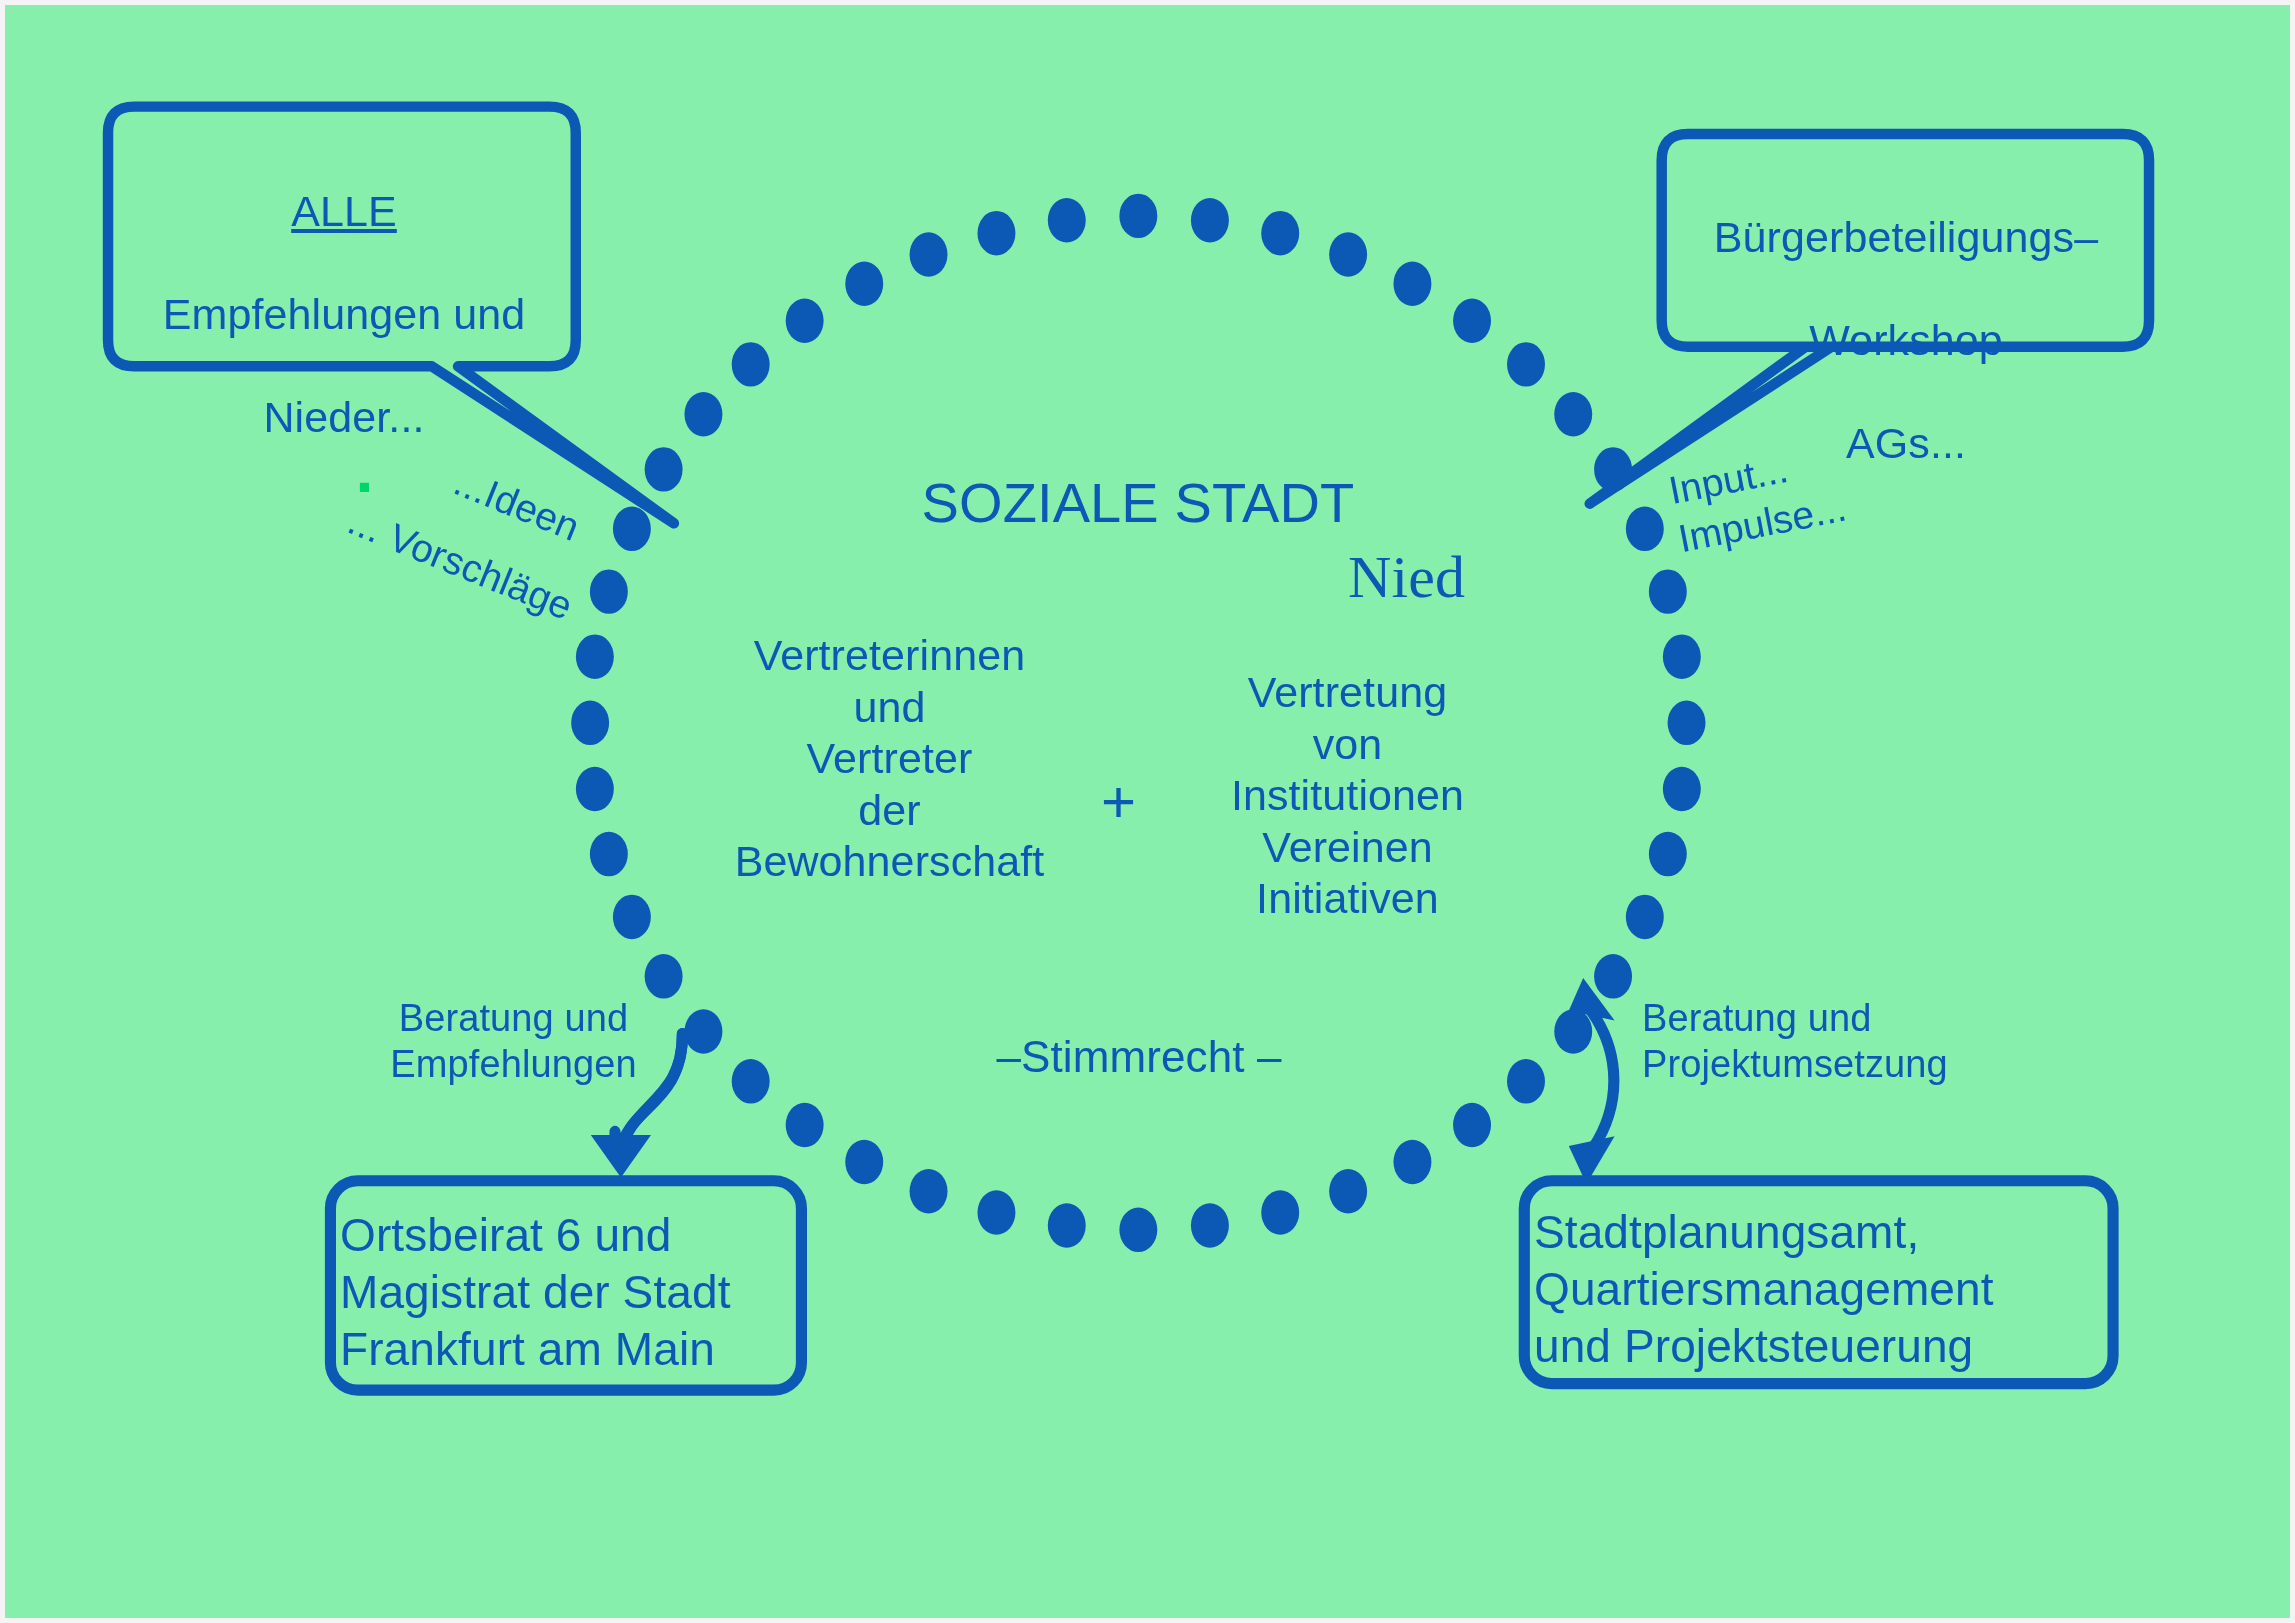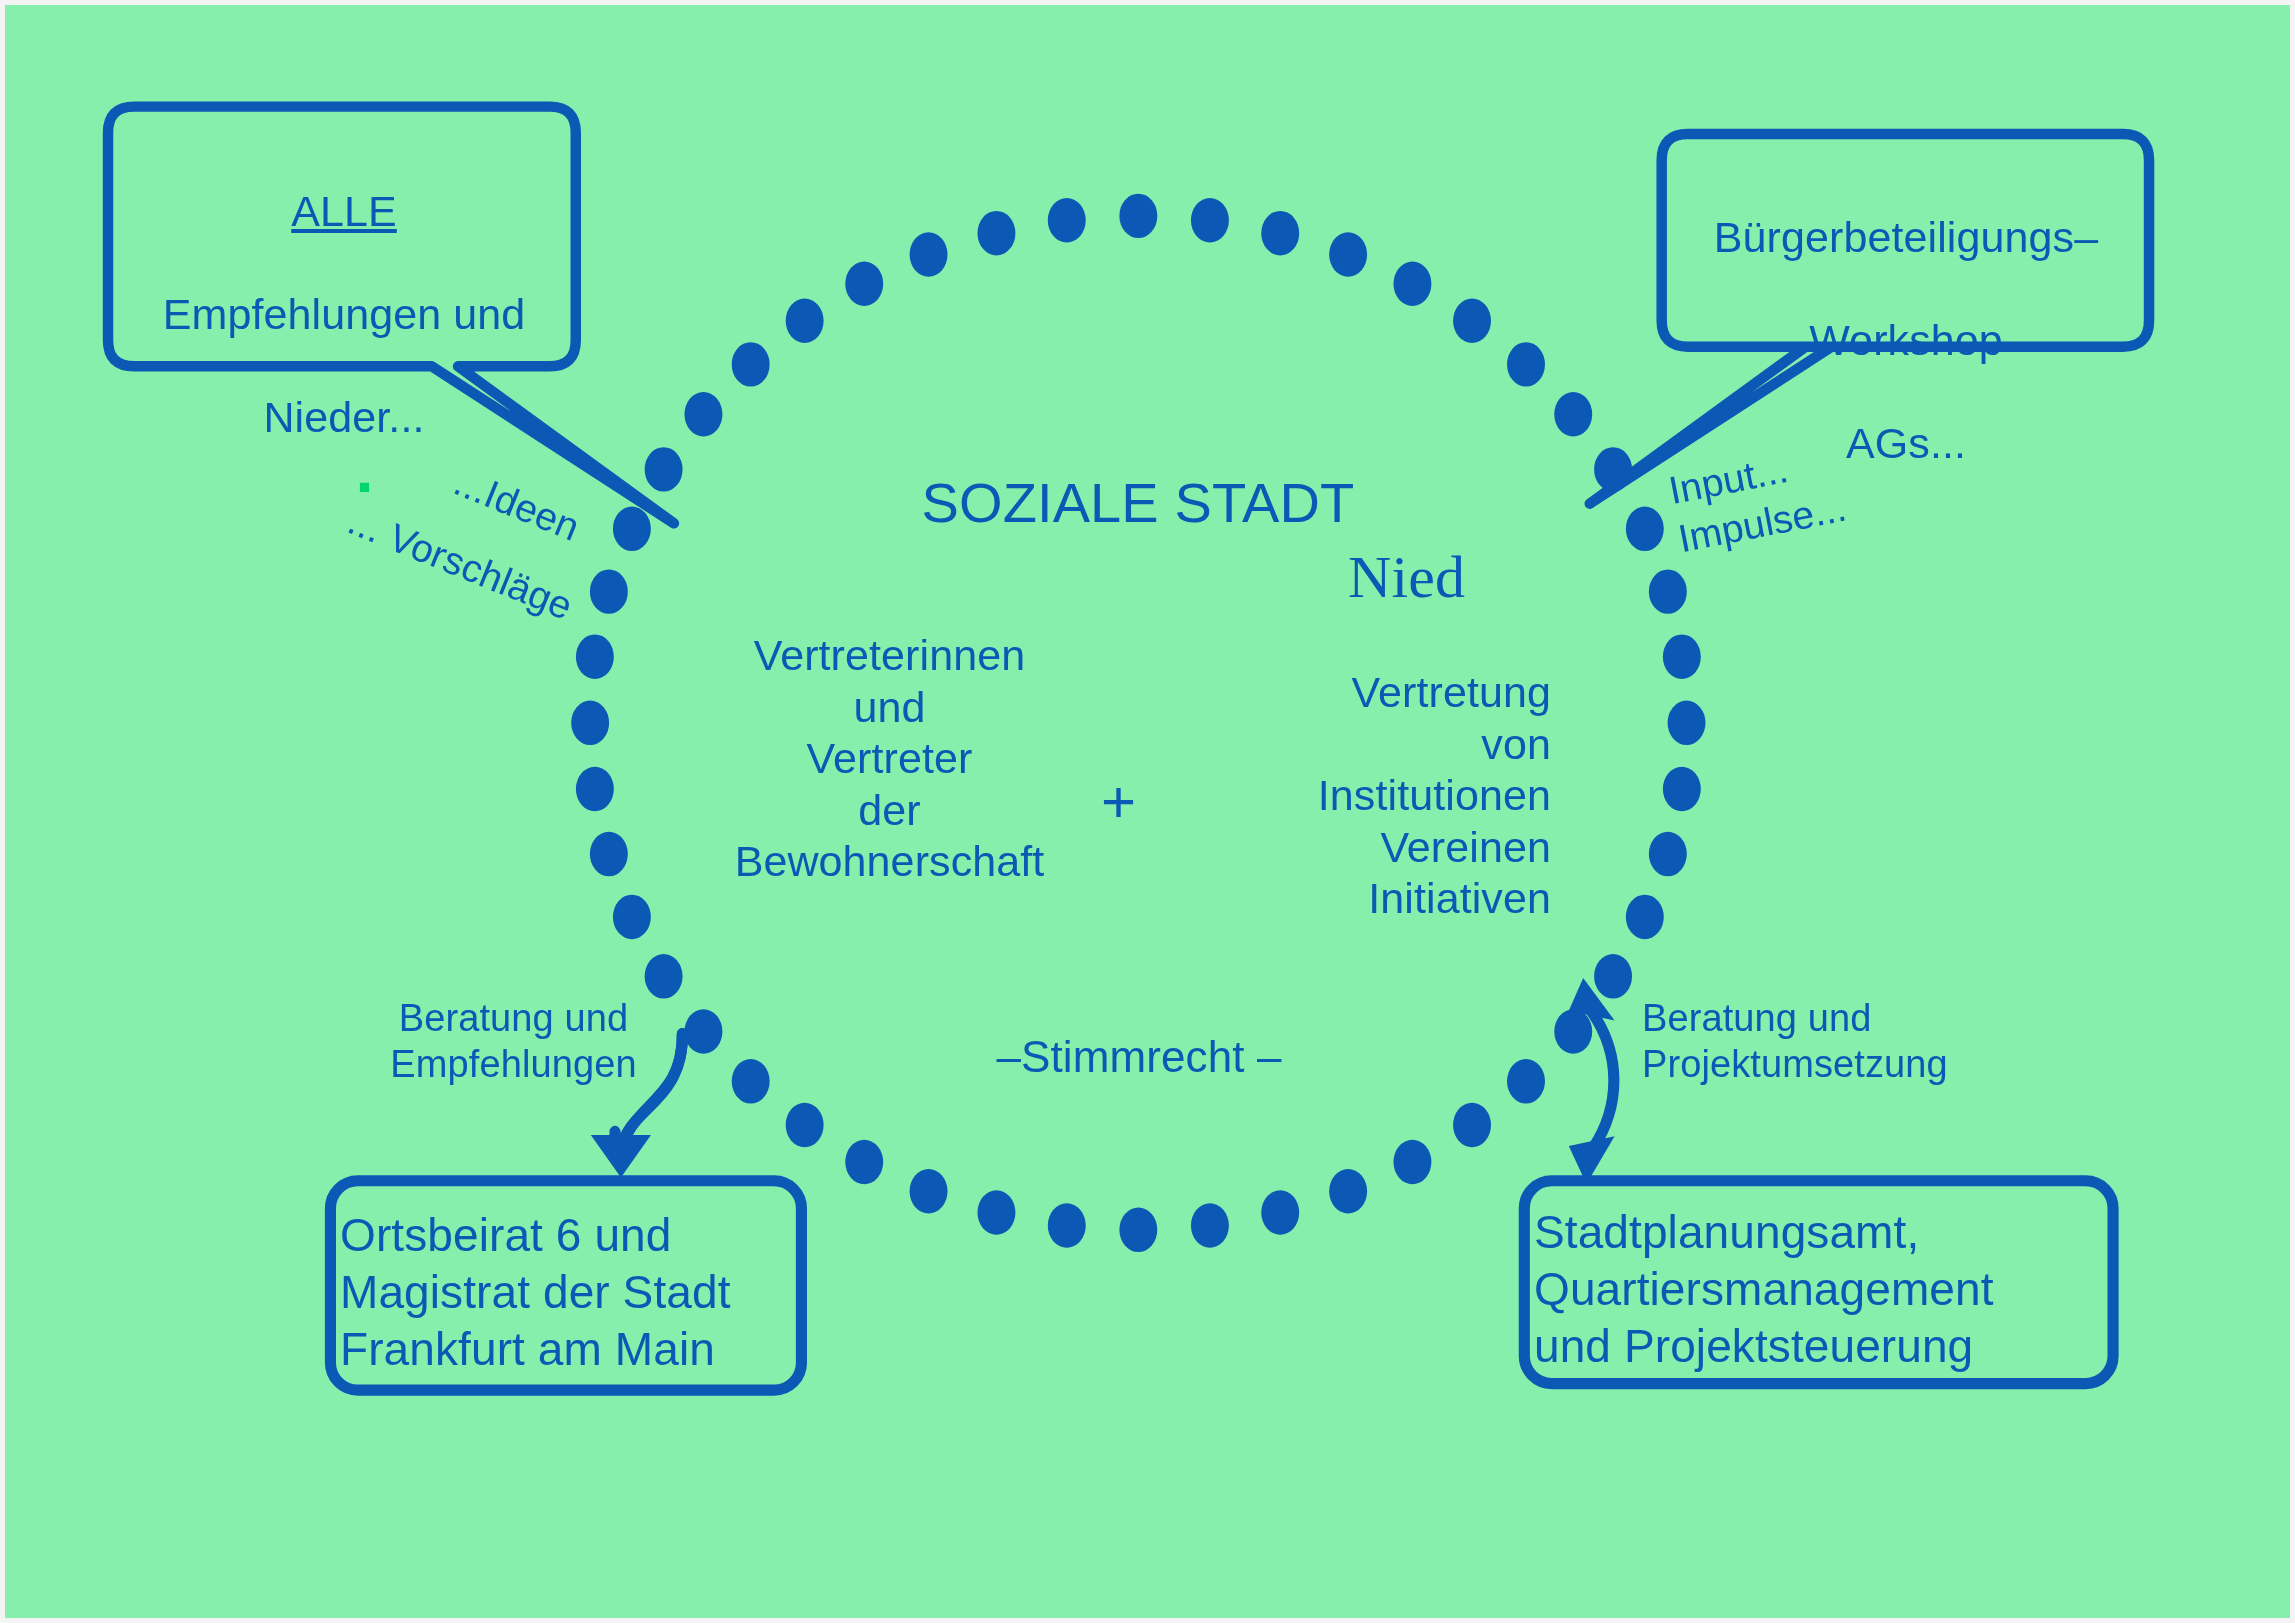--- a/index.html
+++ b/index.html
@@ -209,21 +209,21 @@
   <div class="txt" id="nied" style="left:811px; top:543px; width:654px;">Nied</div>
 
   <div class="txt col" style="left:713px; top:630px; width:353px;">Vertreterinnen
 und
 Vertreter
 der
 Bewohnerschaft</div>
 
   <div class="txt" id="plus-sign" style="left:1076px; top:772px; width:85px;">+</div>
 
-  <div class="txt col" style="left:1198px; top:667px; width:353px;text-align:right;">Vertretung
+  <div class="txt col" style="left:1171px; top:667px; width:353px;">Vertretung
 von
 Institutionen
 Vereinen
 Initiativen</div>
 
   <div class="txt" id="stimmrecht" style="left:910px; top:1031px; width:458px;">–Stimmrecht  –</div>
 
   <div class="txt rot" style="left:465px; top:458px; transform:rotate(22deg);">...Ideen</div>
   <div class="txt rot" style="left:359px; top:497px; transform:rotate(22deg);">... Vorschläge</div>
 

